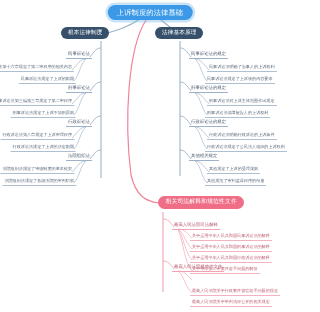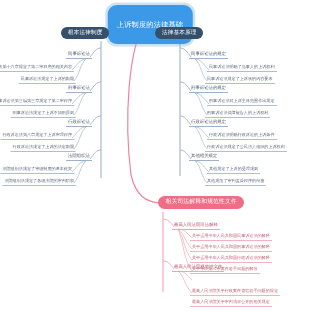--- a/index.html
+++ b/index.html
@@ -15,21 +15,21 @@
 
   
   .node{position:absolute;white-space:nowrap;}
 
   .root{
     background:#3b99e8;
     color:#ffffff;
     border-radius:9px;
     font-size:7.2px;
     letter-spacing:.2px;
-    padding:16px 9px;
+    padding:4px 9px;
     line-height:1;
     box-shadow:0 0 0 2.5px rgba(110,180,235,.38);
     transform:translate(-50%,0);
   }
   .lvl2{
     background:#36506b;
     color:#ffffff;
     border-radius:7px;
     font-size:5.6px;
     letter-spacing:.15px;

